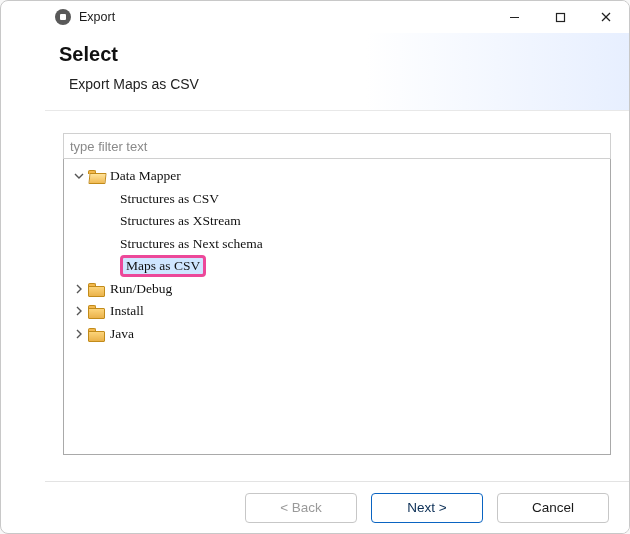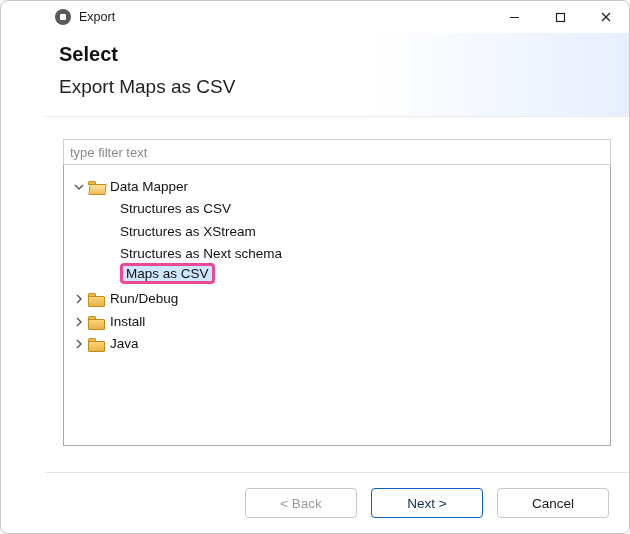--- a/index.html
+++ b/index.html
@@ -65,21 +65,22 @@
     background: linear-gradient(to right, #ffffff 0%, #ffffff 55%, #e7efff 100%);
     border-bottom: 1px solid #e8e8e8;
   }
   .header h1 {
     margin: 0 0 10px 0;
     font-size: 20px;
     font-weight: 600;
     color: #111;
   }
   .header .subtitle {
-    font-size: 19px;
+    margin-left: 10px;
+    font-size: 14px;
     color: #222;
   }
   
   .body {
     flex: 1;
     padding: 22px 18px 0 18px;
     display: flex;
     flex-direction: column;
     min-height: 0;
   }
@@ -110,24 +111,25 @@
   }
   .tree-scroll {
     position: absolute; inset: 0;
     overflow-y: auto;
     padding: 6px 2px;
   }
   .tree-scroll::-webkit-scrollbar { width: 6px; }
   .tree-scroll::-webkit-scrollbar-thumb { background:#c0c0c0; border-radius:3px; }
   .row {
     display: flex;
-    align-items: flex-end;
+    align-items: center;
     height: 22.5px;
     white-space: nowrap;
     user-select: none;
+    font-family: Liberation Serif, serif;
   }
   .twisty {
     width: 14px; height: 14px;
     display: inline-flex; align-items: center; justify-content: center;
     color: #555;
     margin-right: 2px;
   }
   .twisty svg { display:block; }
   .folder-icon {
     width: 16px; height: 14px;
@@ -166,21 +168,21 @@
   .row.selected .label {
     background: #cfe6ff;
     border: 3px solid #ec4899;
     padding: 0 3px;
     border-radius: 4px;
   }
   .depth0 { padding-left: 6px; }
   .depth1 { padding-left: 54px; }
   
   .footer {
-    height: 61px;
+    height: 52px;
     border-top: 1px solid #e3e3e3;
     display: flex;
     align-items: center;
     justify-content: flex-end;
     gap: 14px;
     padding: 0 20px 0 0;
     background: #fff;
   }
   .btn {
     min-width: 112px;

